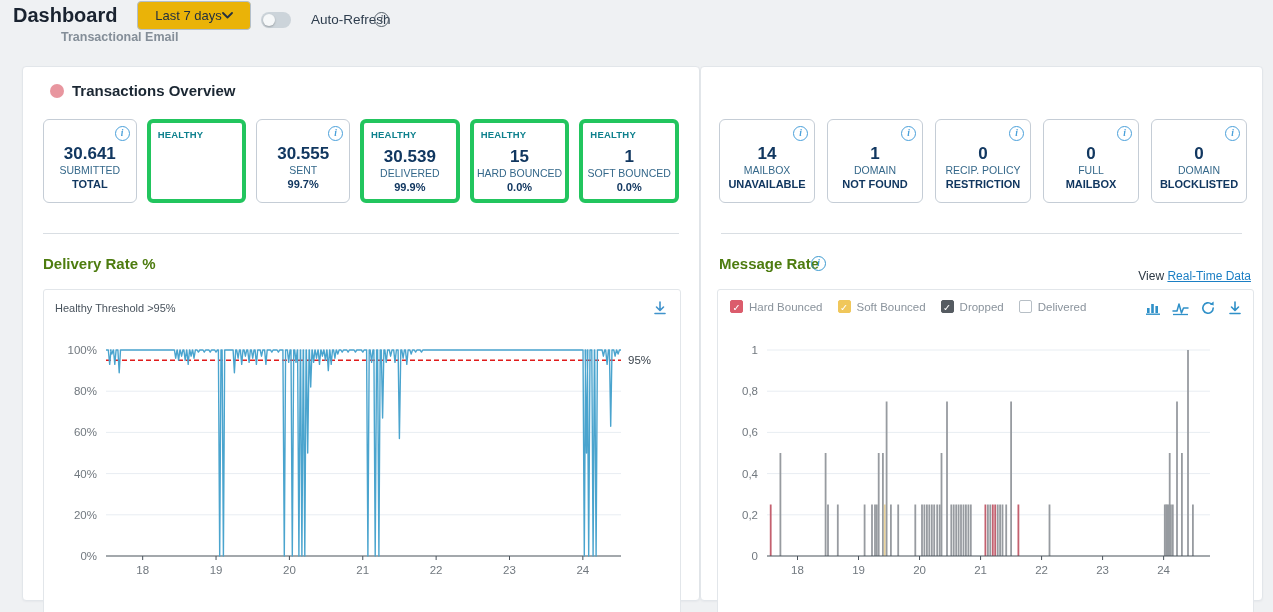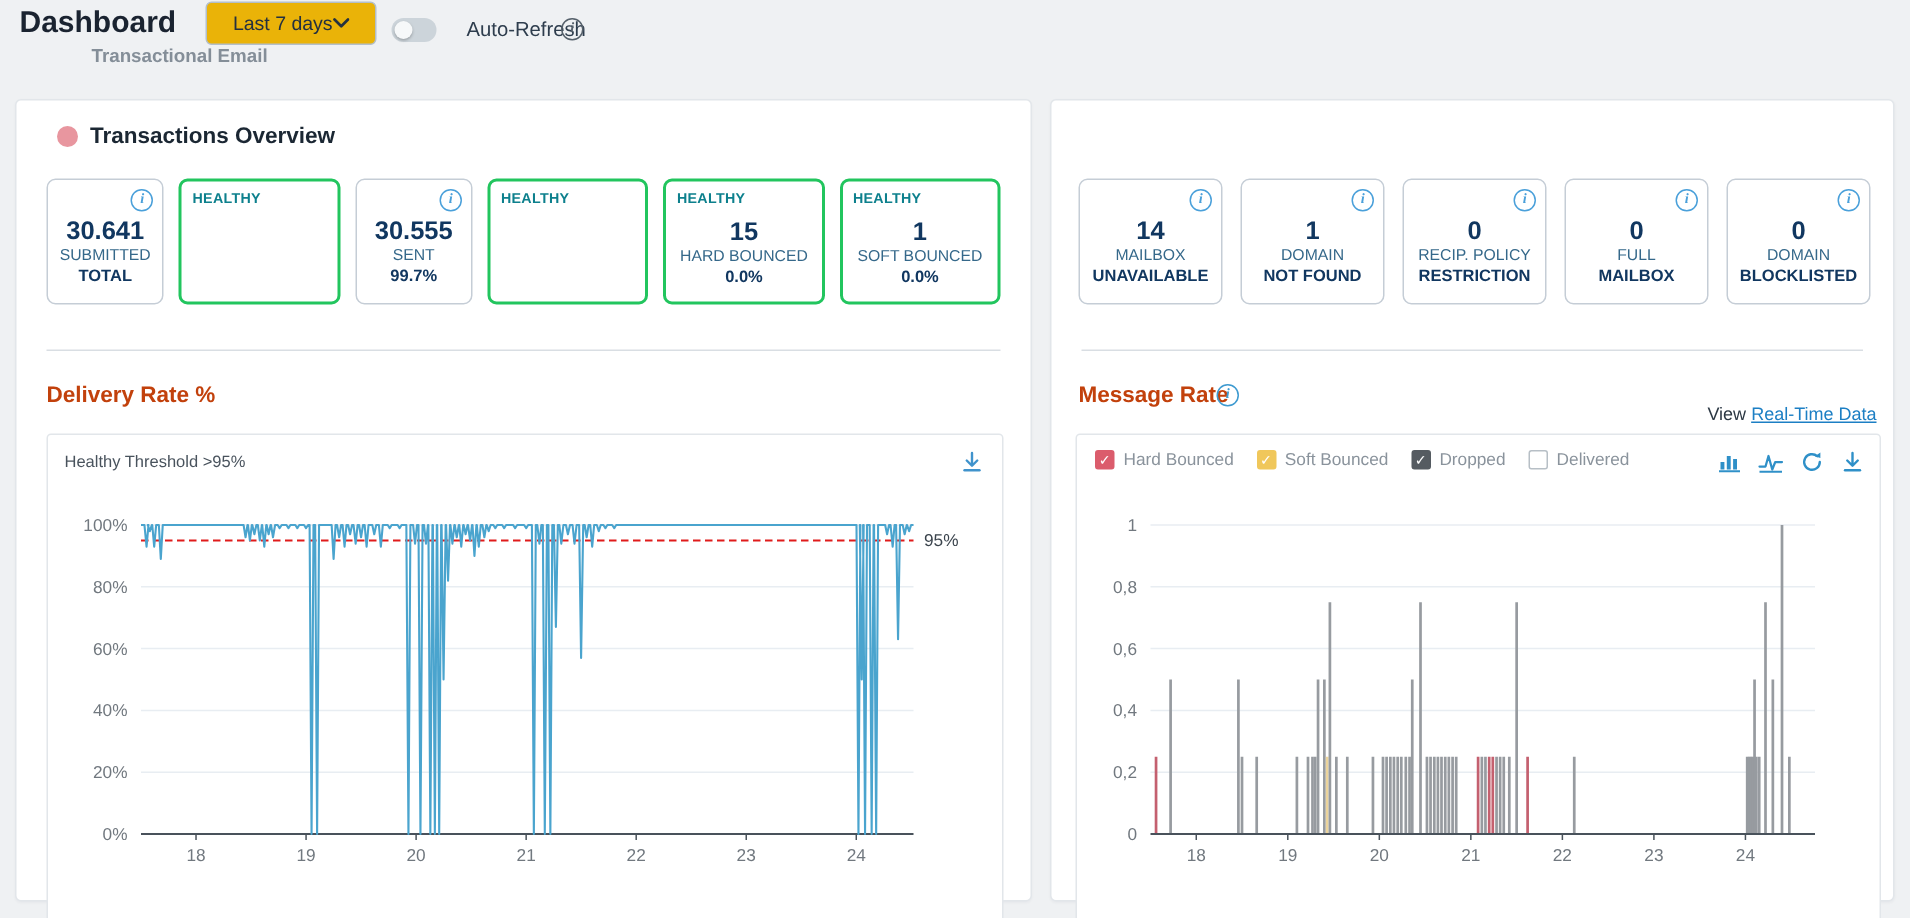--- a/index.html
+++ b/index.html
@@ -30,36 +30,36 @@
   }
   .autorefresh-label { position:absolute; left:311px; top:12px; font-size:13.5px; color:#2e3d4d; }
   .info-round {
     display:inline-block; width:15px; height:15px; border-radius:50%;
     border:1.2px solid #56616b; color:#56616b; font-size:9.5px; line-height:12.5px;
     text-align:center; font-family:"Liberation Serif",serif; font-style:italic; font-weight:bold;
   }
   #hdr-info { position:absolute; left:374px; top:12px; cursor:pointer; }
   
   .panel { position:absolute; top:66px; height:535px; background:#fff; border:1px solid #e2e6ea; border-radius:4px; box-shadow:0 1px 2px rgba(20,30,40,.04); }
-  #left-panel  { left:10px;  width:678px; }
+  #left-panel  { left:22px;  width:678px; }
   #right-panel { left:700px; width:563px; }
   .section-title { position:absolute; top:15px; font-size:15px; font-weight:bold; color:#1b2733; }
   .section-title .light { font-weight:normal; }
   .pink-dot { position:absolute; left:27px; top:17px; width:14px; height:14px; border-radius:50%; background:#e8969f; }
   .divider { position:absolute; left:20px; right:20px; top:166px; height:1px; background:#d9dee3; }
-  .chart-sec-title { position:absolute; top:188px; font-size:15px; font-weight:bold; color:#c2410c; }
+  .chart-sec-title { position:absolute; top:188px; font-size:15px; font-weight:bold; color:#4d7c0f; }
   
   .cards-row { position:absolute; top:52px; display:flex; }
   #tx-cards { left:20px; right:20px; gap:10px; }
   #hb-cards { left:18px; right:15px; gap:12px; }
   .stat-card {
     flex:1; height:84px; position:relative; background:#fff;
     border:1.5px solid #c5cdd6; border-radius:6px; text-align:center;
   }
-  .stat-card.healthy { border:2px solid #22c55e;padding-left:27px; }
+  .stat-card.healthy { border:4px solid #22c55e; }
   .stat-card .badge {
     position:absolute; left:7px; top:6px; font-size:9.5px; font-weight:bold;
     color:#0d808d; letter-spacing:.2px;
   }
   .stat-card .info-i {
     position:absolute; right:6px; top:6px; width:15px; height:15px; border-radius:50%;
     border:1.3px solid #4aa0da; color:#4aa0da; font-size:9.5px; line-height:12.5px; text-align:center;
     font-family:"Liberation Serif",serif; font-style:italic; font-weight:bold; cursor:pointer;
   }
   .stat-card .body { position:absolute; left:2px; right:2px; top:24px; }
@@ -125,20 +125,25 @@
       <div class="stat-card">
         <span class="info-i">i</span>
         <div class="body">
           <div class="val">30.555</div>
           <div class="lab">SENT</div>
           <div class="sub">99.7%</div>
         </div>
       </div>
       <div class="stat-card healthy">
         <span class="badge">HEALTHY</span>
+        <div class="body">
+          <div class="val">30.539</div>
+          <div class="lab">DELIVERED</div>
+          <div class="sub">99.9%</div>
+        </div>
       </div>
       <div class="stat-card healthy">
         <span class="badge">HEALTHY</span>
         <div class="body">
           <div class="val">15</div>
           <div class="lab">HARD BOUNCED</div>
           <div class="sub">0.0%</div>
         </div>
       </div>
       <div class="stat-card healthy">

